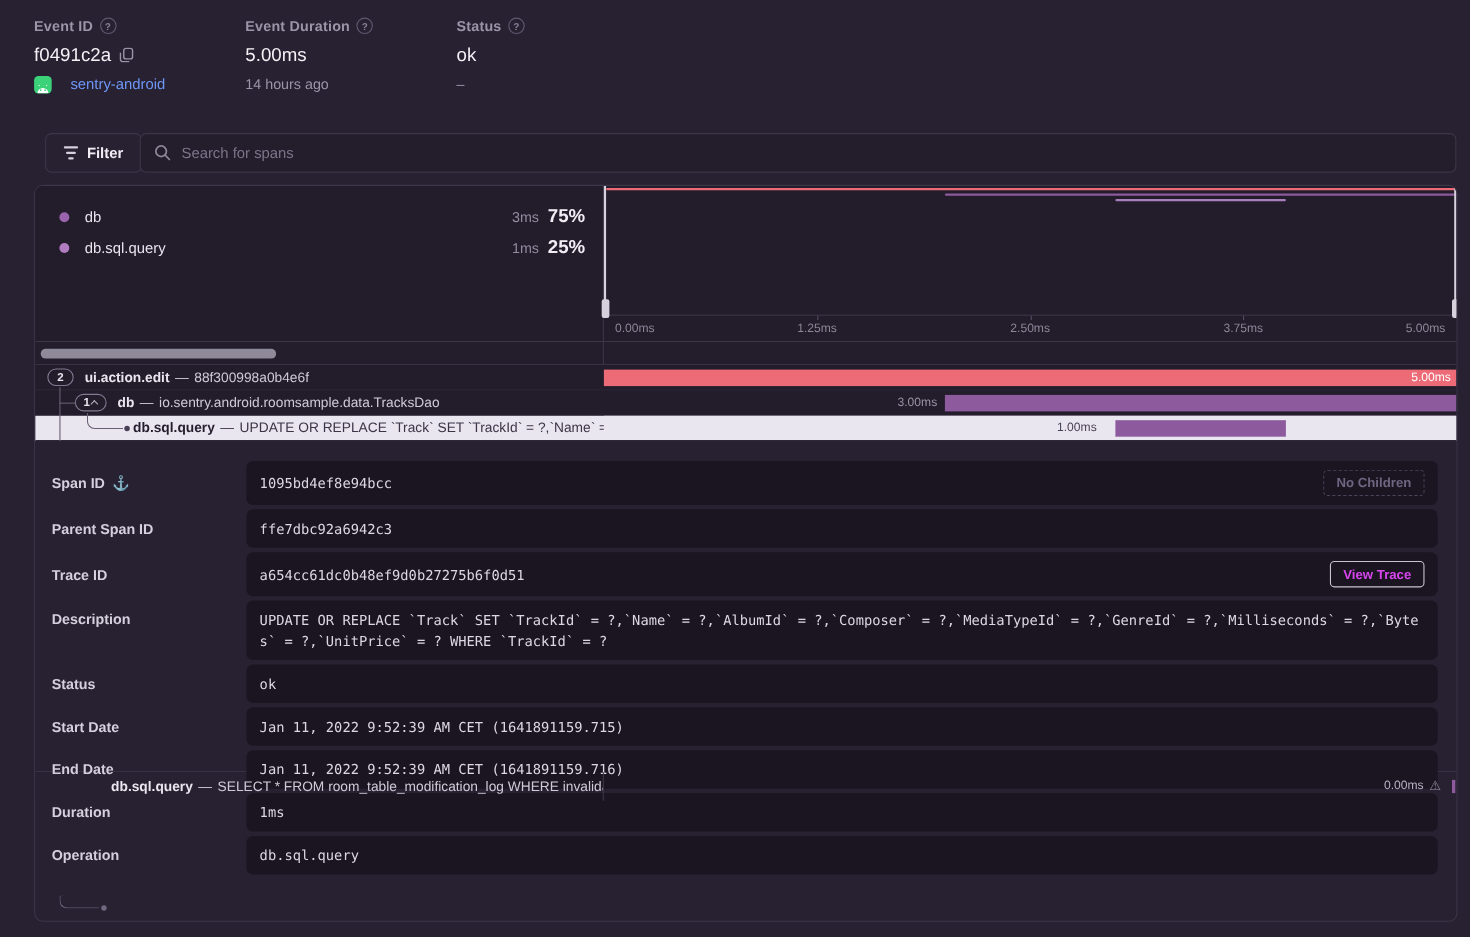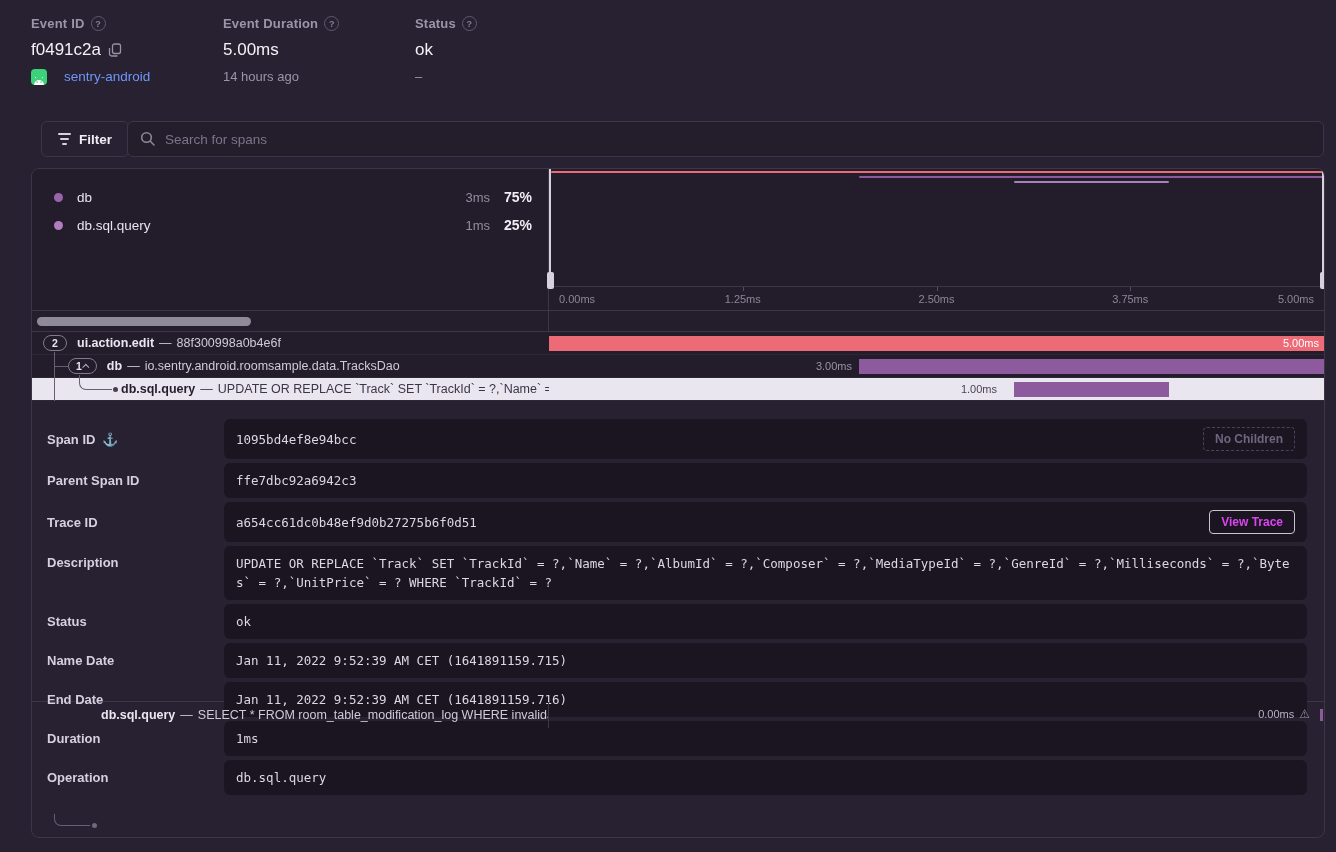--- a/index.html
+++ b/index.html
@@ -30,21 +30,21 @@
   .search-box input::placeholder { color:#7c7489; }
 
   
   .widget { position:absolute; left:31px; top:168px; width:1294px; height:670px; border:1px solid #3d3548; border-radius:8px; background:#272131; overflow:hidden; }
   .top-row { display:flex; height:142px; border-bottom:1px solid #3d3548; background:#221c2b; }
   .legend { width:517px; border-right:1px solid #3d3548; padding-top:14px; }
   .legend-row { display:flex; align-items:center; height:28px; padding:0 16px 0 22px; }
   .legend-dot { width:9px; height:9px; border-radius:50%; margin-right:14px; }
   .legend-op { font-size:13.5px; color:#e8e4ee; flex:1; }
   .legend-ms { font-size:13px; color:#938ca0; width:46px; text-align:right; }
-  .legend-pct { font-size:14px; font-weight:700; color:#f0edf4; width:42px; text-align:right; }
+  .legend-pct { font-size:17px; font-weight:700; color:#f0edf4; width:42px; text-align:right; }
 
   .mini-col { flex:1; display:flex; flex-direction:column; position:relative; }
   .minimap { position:relative; height:118px; }
   .mm-line { position:absolute; height:2px; border-radius:1px; }
   .mm-red { top:2px; left:2px; right:0; background:#ec6b77; }
   .mm-purple { top:7px; left:40%; right:0; background:#8d5a9e; }
   .mm-lpurple { top:12px; left:60%; width:20%; background:#a87fbd; }
   .mm-handle { position:absolute; top:0; width:2px; height:118px; background:#d6d1dd; z-index:3; }
   .mm-handle .grip { position:absolute; bottom:-2px; left:-2.5px; width:7px; height:17px; border-radius:2px; background:#d6d1dd; }
   .mm-handle.left { left:0; } .mm-handle.right { right:0; }
@@ -316,21 +316,21 @@
       <div class="drow">
         <div class="dlabel">
             <span>Status</span>
           </div>
         <div class="dvalue">
             <span class="vtext">ok</span>
           </div>
       </div>
       <div class="drow">
         <div class="dlabel">
-            <span>Name Date</span>
+            <span>Start Date</span>
           </div>
         <div class="dvalue">
             <span class="vtext">Jan 11, 2022 9:52:39 AM CET (1641891159.715)</span>
           </div>
       </div>
       <div class="drow">
         <div class="dlabel">
             <span>End Date</span>
           </div>
         <div class="dvalue">

